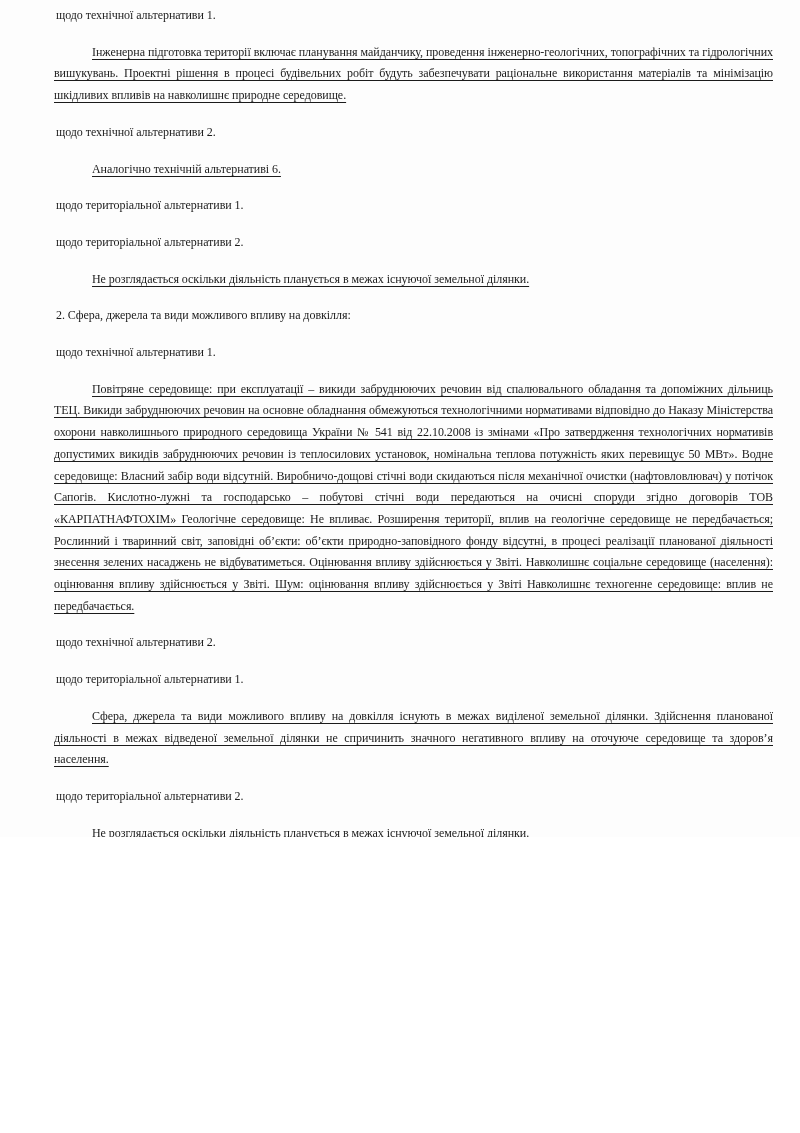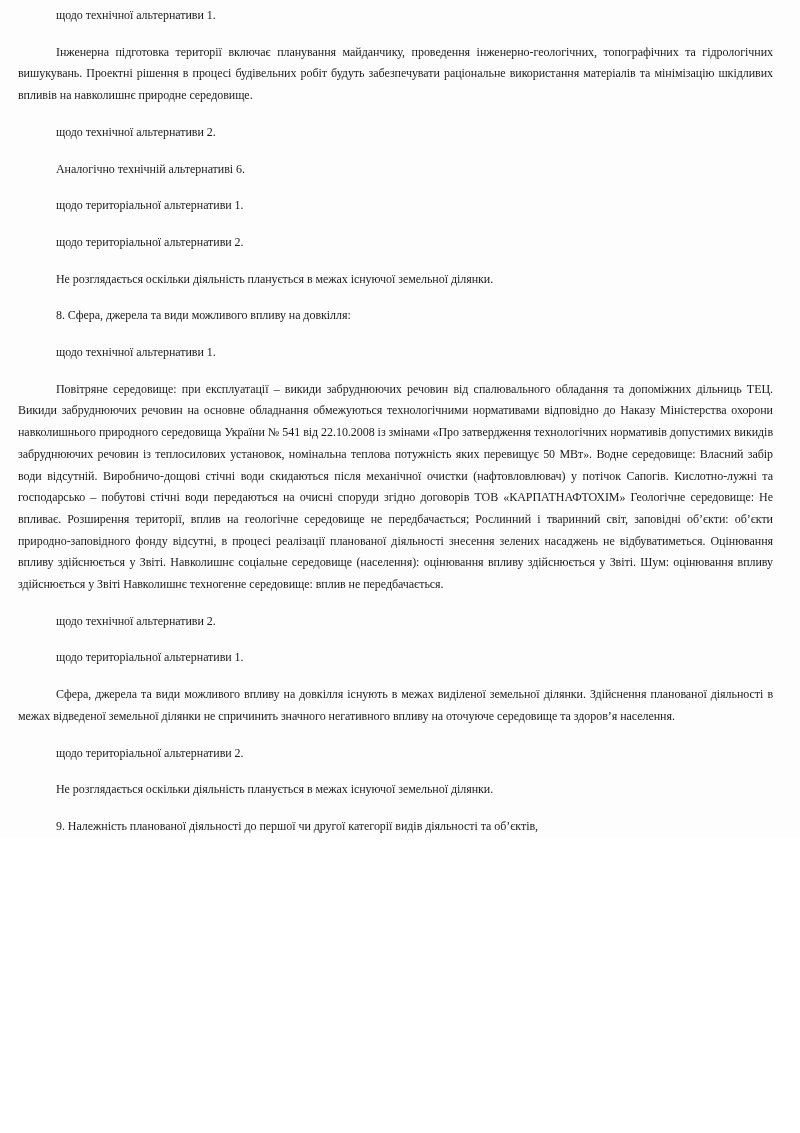--- a/index.html
+++ b/index.html
@@ -28,37 +28,39 @@
     margin: 0 0 15px 0;
     text-indent: 38px;
     white-space: normal;
   }
   .para.plain {
     text-align: left;
     text-decoration: none;
   }
   .para.underlined {
     text-align: justify;
+    text-decoration: underline;
     text-decoration-thickness: 1px;
     text-underline-offset: 3px;
+    margin-left: 36px;
   }
 </style>
 </head>
 <body>
 
 <div class="page" style="background: rgb(253, 253, 253); color: rgb(27, 27, 27);">
   <div class="doc-body">
       <p class="para plain">щодо технічної альтернативи 1.</p>
       <p class="para underlined">Інженерна підготовка території включає планування майданчику, проведення інженерно-геологічних, топографічних та гідрологічних вишукувань. Проектні рішення в процесі будівельних робіт будуть забезпечувати раціональне використання матеріалів та мінімізацію шкідливих впливів на навколишнє природне середовище.</p>
       <p class="para plain">щодо технічної альтернативи 2.</p>
       <p class="para underlined">Аналогічно технічній альтернативі 6.</p>
       <p class="para plain">щодо територіальної альтернативи 1.</p>
       <p class="para plain">щодо територіальної альтернативи 2.</p>
       <p class="para underlined">Не розглядається оскільки діяльність планується в межах існуючої земельної ділянки.</p>
-      <p class="para plain">8. Сфера, джерела та види можливого впливу на довкілля:</p>
+      <p class="para plain">2. Сфера, джерела та види можливого впливу на довкілля:</p>
       <p class="para plain">щодо технічної альтернативи 1.</p>
       <p class="para underlined">Повітряне середовище: при експлуатації – викиди забруднюючих речовин від спалювального обладання та допоміжних дільниць ТЕЦ. Викиди забруднюючих речовин на основне обладнання обмежуються технологічними нормативами відповідно до Наказу Міністерства охорони навколишнього природного середовища України № 541 від 22.10.2008 із змінами «Про затвердження технологічних нормативів допустимих викидів забруднюючих речовин із теплосилових установок, номінальна теплова потужність яких перевищує 50 МВт». Водне середовище: Власний забір води відсутній. Виробничо-дощові стічні води скидаються після механічної очистки (нафтовловлювач) у потічок Сапогів. Кислотно-лужні та господарсько – побутові стічні води передаються на очисні споруди згідно договорів ТОВ «КАРПАТНАФТОХІМ» Геологічне середовище: Не впливає. Розширення території, вплив на геологічне середовище не передбачається; Рослинний і тваринний світ, заповідні об’єкти: об’єкти природно-заповідного фонду відсутні, в процесі реалізації планованої діяльності знесення зелених насаджень не відбуватиметься. Оцінювання впливу здійснюється у Звіті. Навколишнє соціальне середовище (населення): оцінювання впливу здійснюється у Звіті. Шум: оцінювання впливу здійснюється у Звіті Навколишнє техногенне середовище: вплив не передбачається.</p>
       <p class="para plain">щодо технічної альтернативи 2.</p>
       <p class="para plain">щодо територіальної альтернативи 1.</p>
       <p class="para underlined">Сфера, джерела та види можливого впливу на довкілля існують в межах виділеної земельної ділянки. Здійснення планованої діяльності в межах відведеної земельної ділянки не спричинить значного негативного впливу на оточуюче середовище та здоров’я населення.</p>
       <p class="para plain">щодо територіальної альтернативи 2.</p>
       <p class="para underlined">Не розглядається оскільки діяльність планується в межах існуючої земельної ділянки.</p>
       <p class="para plain">9. Належність планованої діяльності до першої чи другої категорії видів діяльності та об’єктів,</p>
     </div>
 </div>

